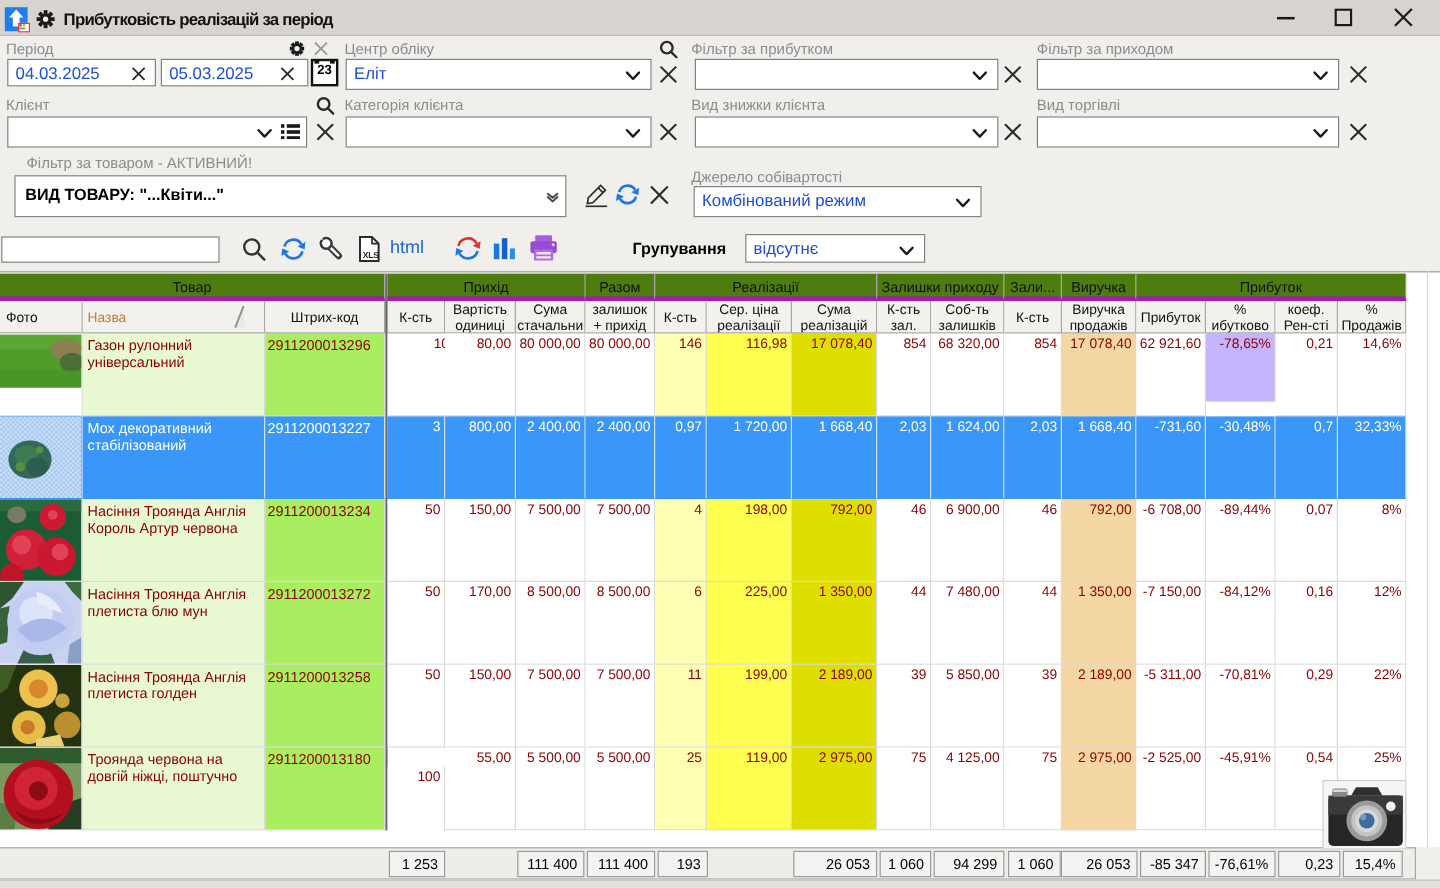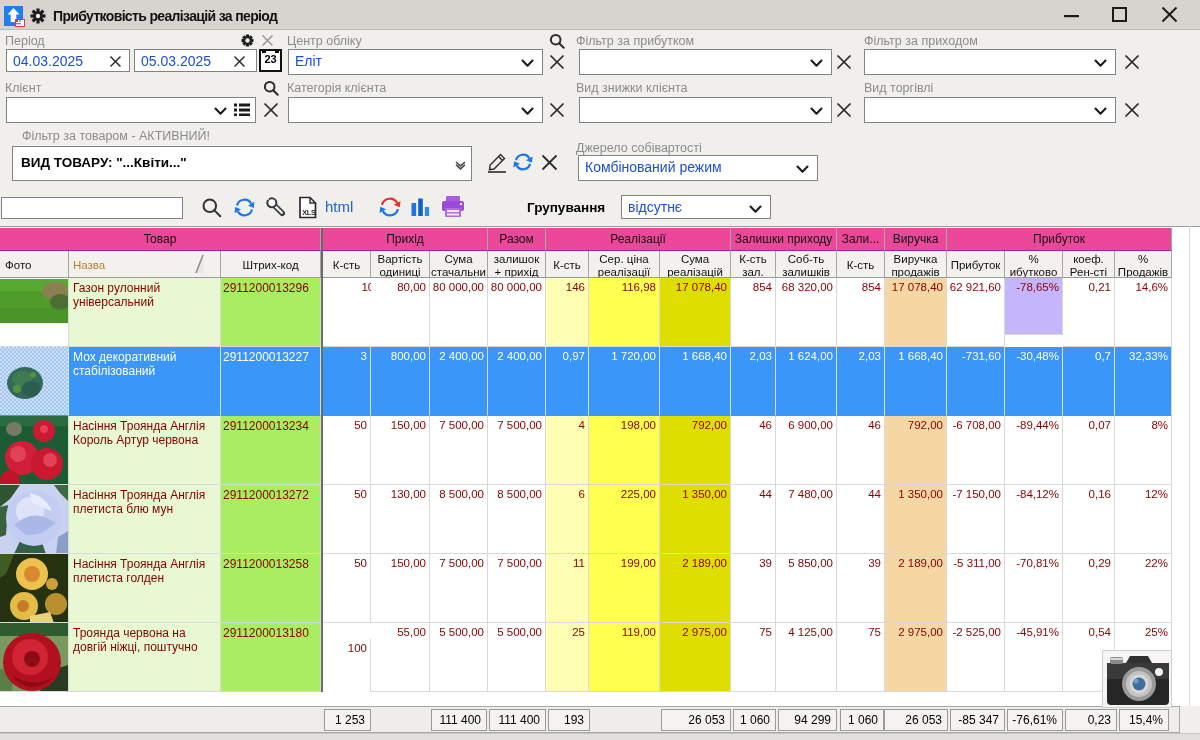--- a/index.html
+++ b/index.html
@@ -8,21 +8,21 @@
 #title{left:0;top:0;width:1200px;height:30px;background:#d7d4cf;border-bottom:1px solid #bdbab4}
 #title .txt{position:absolute;left:53px;top:8px;font-size:14px;font-weight:bold;color:#111;letter-spacing:-0.65px}
 .winbtn{position:absolute;top:6px;width:18px;height:18px}
 .lbl{position:absolute;color:#8c8c8c;font-size:12.5px;white-space:nowrap}
 .inp{position:absolute;background:#fff;border:1px solid #828282}
 .inp .val{position:absolute;left:6px;top:3px;font-size:14px;color:#1d4ed8;white-space:nowrap}
 .ico{position:absolute;line-height:0}
 .combo-arrow{position:absolute;right:8px;top:9px;line-height:0}
 .hcell{position:absolute;background:#f2f1ee;border-right:1px solid #a6a6a6;border-bottom:1px solid #9a9a9a;color:#111;
   font-size:11.5px;text-align:center;line-height:12.5px;overflow:hidden}
-.gcell{position:absolute;background:#ec4899;border-right:1px solid #a6a6a6;border-bottom:1px solid #a21caf;color:#111;
+.gcell{position:absolute;background:#4d7c0f;border-right:1px solid #a6a6a6;border-bottom:4px solid #a21caf;color:#111;
   font-size:12px;text-align:center;overflow:hidden}
 .cell{position:absolute;background:#fff;border-right:1px solid #d9d9d9;border-bottom:1px solid #d9d9d9;overflow:hidden;
   font-size:11.5px;color:#8b0000}
 .num{text-align:right;padding:3px 3px 0 0}
 .sel .cell{background:#3a96f9 !important;color:#fff;border-right-color:#cfe2fa;border-bottom-color:#3a96f9}
 .fcell{position:absolute;background:#f4f3f1;border:1px solid #9a9a9a;font-size:12px;color:#000;text-align:right;padding:3px 5px 0 0;white-space:nowrap;overflow:hidden}
 
 </style></head><body>
 <div class="abs" id="title">
 <div class="abs" style="left:4px;top:6px;width:19px;height:20px;background:#1e7ff2"><svg width="19" height="20">
@@ -397,21 +397,21 @@
           <path d="M20 56 L40 52 L46 69 L14 69 Z" fill="#356048"></path>
           <path d="M58 52 L68 46 L68 69 L56 69 Z" fill="#88a0c8"></path>
           <circle cx="34" cy="33" r="28" fill="#c3cdf2"></circle>
           <circle cx="30" cy="26" r="14" fill="#dde3f8"></circle>
           <path d="M14 40 Q34 22 56 38 Q40 52 26 50 Z" fill="#aab8e8"></path>
           <path d="M30 8 Q46 12 52 26 Q40 22 32 18 Z" fill="#e8ecfb"></path>
         </svg></div>
       <div class="cell" style="left:69px;top:0;width:152px;height:69px;background:#e7f8d3;padding:4px 2px 0 4px;font-size:12px;line-height:13.5px">Насіння Троянда Англія<br>плетиста блю мун</div>
       <div class="cell" style="left:221px;top:0;width:100px;height:69px;background:#a9ee61;padding:3px 0 0 2px;font-size:12px">2911200013272</div>
       <div class="cell num" style="left:323px;top:0;width:48px;height:69px;background:#fff">50</div>
-      <div class="cell num" style="left:371px;top:0;width:59px;height:69px;background:#fff">130,00</div>
+      <div class="cell num" style="left:371px;top:0;width:59px;height:69px;background:#fff">170,00</div>
       <div class="cell num" style="left:430px;top:0;width:58px;height:69px;background:#fff">8 500,00</div>
       <div class="cell num" style="left:488px;top:0;width:58px;height:69px;background:#fff">8 500,00</div>
       <div class="cell num" style="left:546px;top:0;width:43px;height:69px;background:#ffffb4">6</div>
       <div class="cell num" style="left:589px;top:0;width:71px;height:69px;background:#ffff4f">225,00</div>
       <div class="cell num" style="left:660px;top:0;width:71px;height:69px;background:#dedf00">1 350,00</div>
       <div class="cell num" style="left:731px;top:0;width:45px;height:69px;background:#fff">44</div>
       <div class="cell num" style="left:776px;top:0;width:61px;height:69px;background:#fff">7 480,00</div>
       <div class="cell num" style="left:837px;top:0;width:48px;height:69px;background:#fff">44</div>
       <div class="cell num" style="left:885px;top:0;width:62px;height:69px;background:#f4d7a2">1 350,00</div>
       <div class="cell num" style="left:947px;top:0;width:58px;height:69px;background:#fff">-7 150,00</div>

